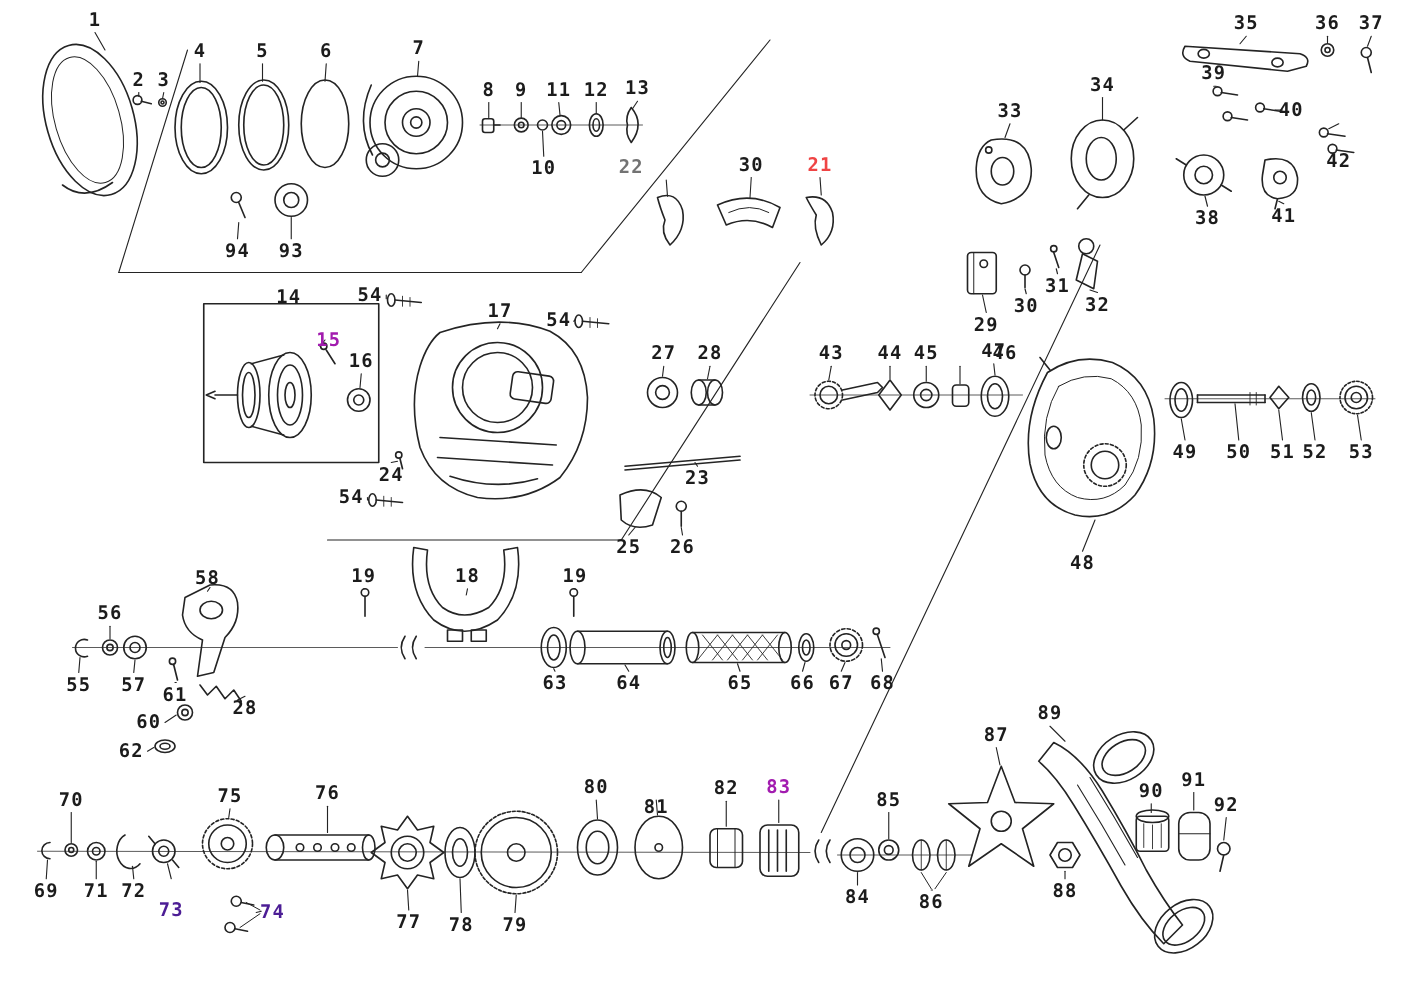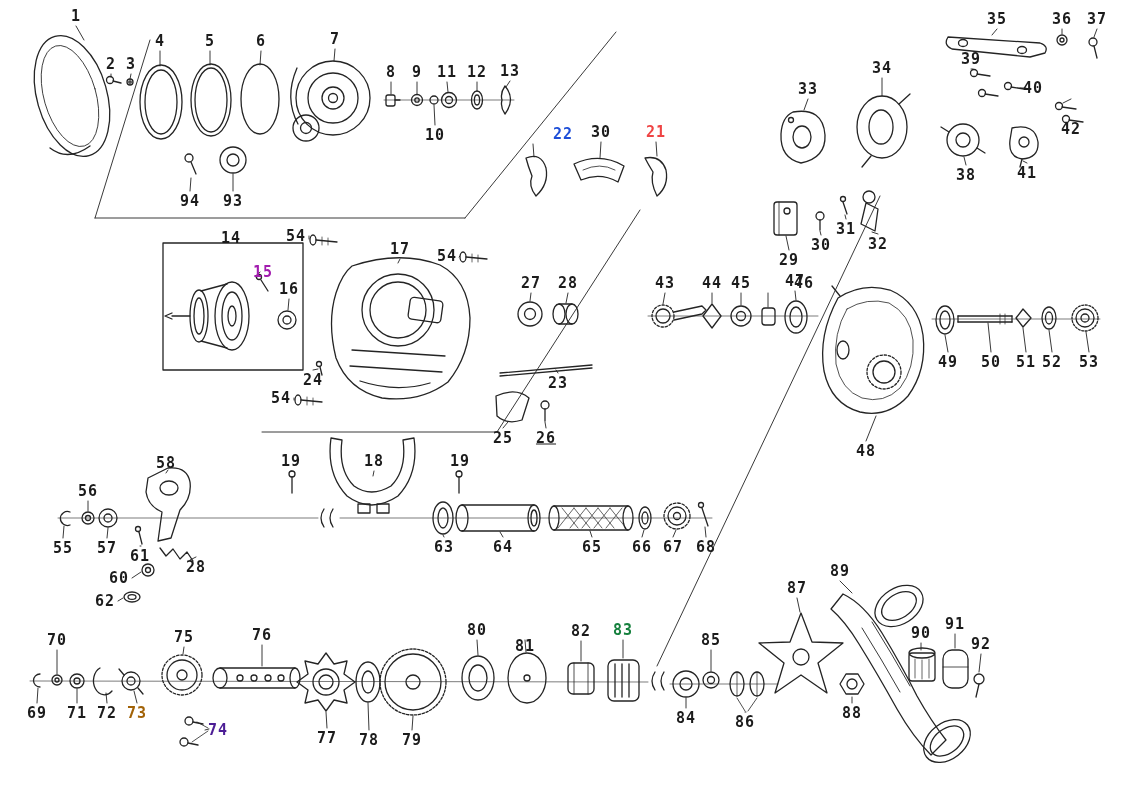--- a/index.html
+++ b/index.html
@@ -649,25 +649,25 @@
       <div class="part-label" style="left: 510px; top: 71px; color: rgb(28, 28, 28);">13</div>
       <div class="part-label" style="left: 231px; top: 238px; color: rgb(28, 28, 28);">14</div>
       <div class="part-label" style="left: 263px; top: 272px; color: #a21caf;">15</div>
       <div class="part-label" style="left: 289px; top: 289px; color: rgb(28, 28, 28);">16</div>
       <div class="part-label" style="left: 400px; top: 249px; color: rgb(28, 28, 28);">17</div>
       <div class="part-label" style="left: 374px; top: 461px; color: rgb(28, 28, 28);">18</div>
       <div class="part-label" style="left: 291px; top: 461px; color: rgb(28, 28, 28);">19</div>
       <div class="part-label" style="left: 460px; top: 461px; color: rgb(28, 28, 28);">19</div>
       <div class="part-label" style="left: 601px; top: 132px; color: rgb(28, 28, 28);">30</div>
       <div class="part-label" style="left: 656px; top: 132px; color: #ef4444;">21</div>
-      <div class="part-label" style="left: 563px; top: 134px; color: #1d4ed8;">22</div>
+      <div class="part-label" style="left: 505px; top: 134px; color: #737373;">22</div>
       <div class="part-label" style="left: 558px; top: 383px; color: rgb(28, 28, 28);">23</div>
       <div class="part-label" style="left: 313px; top: 380px; color: rgb(28, 28, 28);">24</div>
       <div class="part-label" style="left: 503px; top: 438px; color: rgb(28, 28, 28);">25</div>
-      <div class="part-label" style="left: 546px; top: 438px; color: rgb(28, 28, 28); text-decoration: underline;">26</div>
+      <div class="part-label" style="left: 546px; top: 438px; color: rgb(28, 28, 28);">26</div>
       <div class="part-label" style="left: 531px; top: 283px; color: rgb(28, 28, 28);">27</div>
       <div class="part-label" style="left: 568px; top: 283px; color: rgb(28, 28, 28);">28</div>
       <div class="part-label" style="left: 789px; top: 260px; color: rgb(28, 28, 28);">29</div>
       <div class="part-label" style="left: 821px; top: 245px; color: rgb(28, 28, 28);">30</div>
       <div class="part-label" style="left: 846px; top: 229px; color: rgb(28, 28, 28);">31</div>
       <div class="part-label" style="left: 878px; top: 244px; color: rgb(28, 28, 28);">32</div>
       <div class="part-label" style="left: 808px; top: 89px; color: rgb(28, 28, 28);">33</div>
       <div class="part-label" style="left: 882px; top: 68px; color: rgb(28, 28, 28);">34</div>
       <div class="part-label" style="left: 997px; top: 19px; color: rgb(28, 28, 28);">35</div>
       <div class="part-label" style="left: 1062px; top: 19px; color: rgb(28, 28, 28);">36</div>
@@ -702,31 +702,31 @@
       <div class="part-label" style="left: 444px; top: 547px; color: rgb(28, 28, 28);">63</div>
       <div class="part-label" style="left: 503px; top: 547px; color: rgb(28, 28, 28);">64</div>
       <div class="part-label" style="left: 592px; top: 547px; color: rgb(28, 28, 28);">65</div>
       <div class="part-label" style="left: 642px; top: 547px; color: rgb(28, 28, 28);">66</div>
       <div class="part-label" style="left: 673px; top: 547px; color: rgb(28, 28, 28);">67</div>
       <div class="part-label" style="left: 706px; top: 547px; color: rgb(28, 28, 28);">68</div>
       <div class="part-label" style="left: 37px; top: 713px; color: rgb(28, 28, 28);">69</div>
       <div class="part-label" style="left: 57px; top: 640px; color: rgb(28, 28, 28);">70</div>
       <div class="part-label" style="left: 77px; top: 713px; color: rgb(28, 28, 28);">71</div>
       <div class="part-label" style="left: 107px; top: 713px; color: rgb(28, 28, 28);">72</div>
-      <div class="part-label" style="left: 137px; top: 713px; color: #a16207;">73</div>
+      <div class="part-label" style="left: 137px; top: 728px; color: #4c1d95;">73</div>
       <div class="part-label" style="left: 218px; top: 730px; color: #4c1d95;">74</div>
       <div class="part-label" style="left: 184px; top: 637px; color: rgb(28, 28, 28);">75</div>
       <div class="part-label" style="left: 262px; top: 635px; color: rgb(28, 28, 28);">76</div>
       <div class="part-label" style="left: 327px; top: 738px; color: rgb(28, 28, 28);">77</div>
       <div class="part-label" style="left: 369px; top: 740px; color: rgb(28, 28, 28);">78</div>
       <div class="part-label" style="left: 412px; top: 740px; color: rgb(28, 28, 28);">79</div>
       <div class="part-label" style="left: 477px; top: 630px; color: rgb(28, 28, 28);">80</div>
       <div class="part-label" style="left: 525px; top: 630px; color: rgb(28, 28, 28); margin-top: 16px;">81</div>
       <div class="part-label" style="left: 581px; top: 631px; color: rgb(28, 28, 28);">82</div>
-      <div class="part-label" style="left: 623px; top: 630px; color: #15803d;">83</div>
+      <div class="part-label" style="left: 623px; top: 630px; color: #a21caf;">83</div>
       <div class="part-label" style="left: 686px; top: 718px; color: rgb(28, 28, 28);">84</div>
       <div class="part-label" style="left: 711px; top: 640px; color: rgb(28, 28, 28);">85</div>
       <div class="part-label" style="left: 745px; top: 722px; color: rgb(28, 28, 28);">86</div>
       <div class="part-label" style="left: 797px; top: 588px; color: rgb(28, 28, 28);">87</div>
       <div class="part-label" style="left: 852px; top: 713px; color: rgb(28, 28, 28);">88</div>
       <div class="part-label" style="left: 840px; top: 571px; color: rgb(28, 28, 28);">89</div>
       <div class="part-label" style="left: 921px; top: 633px; color: rgb(28, 28, 28);">90</div>
       <div class="part-label" style="left: 955px; top: 624px; color: rgb(28, 28, 28);">91</div>
       <div class="part-label" style="left: 981px; top: 644px; color: rgb(28, 28, 28);">92</div>
       <div class="part-label" style="left: 233px; top: 201px; color: rgb(28, 28, 28);">93</div>

